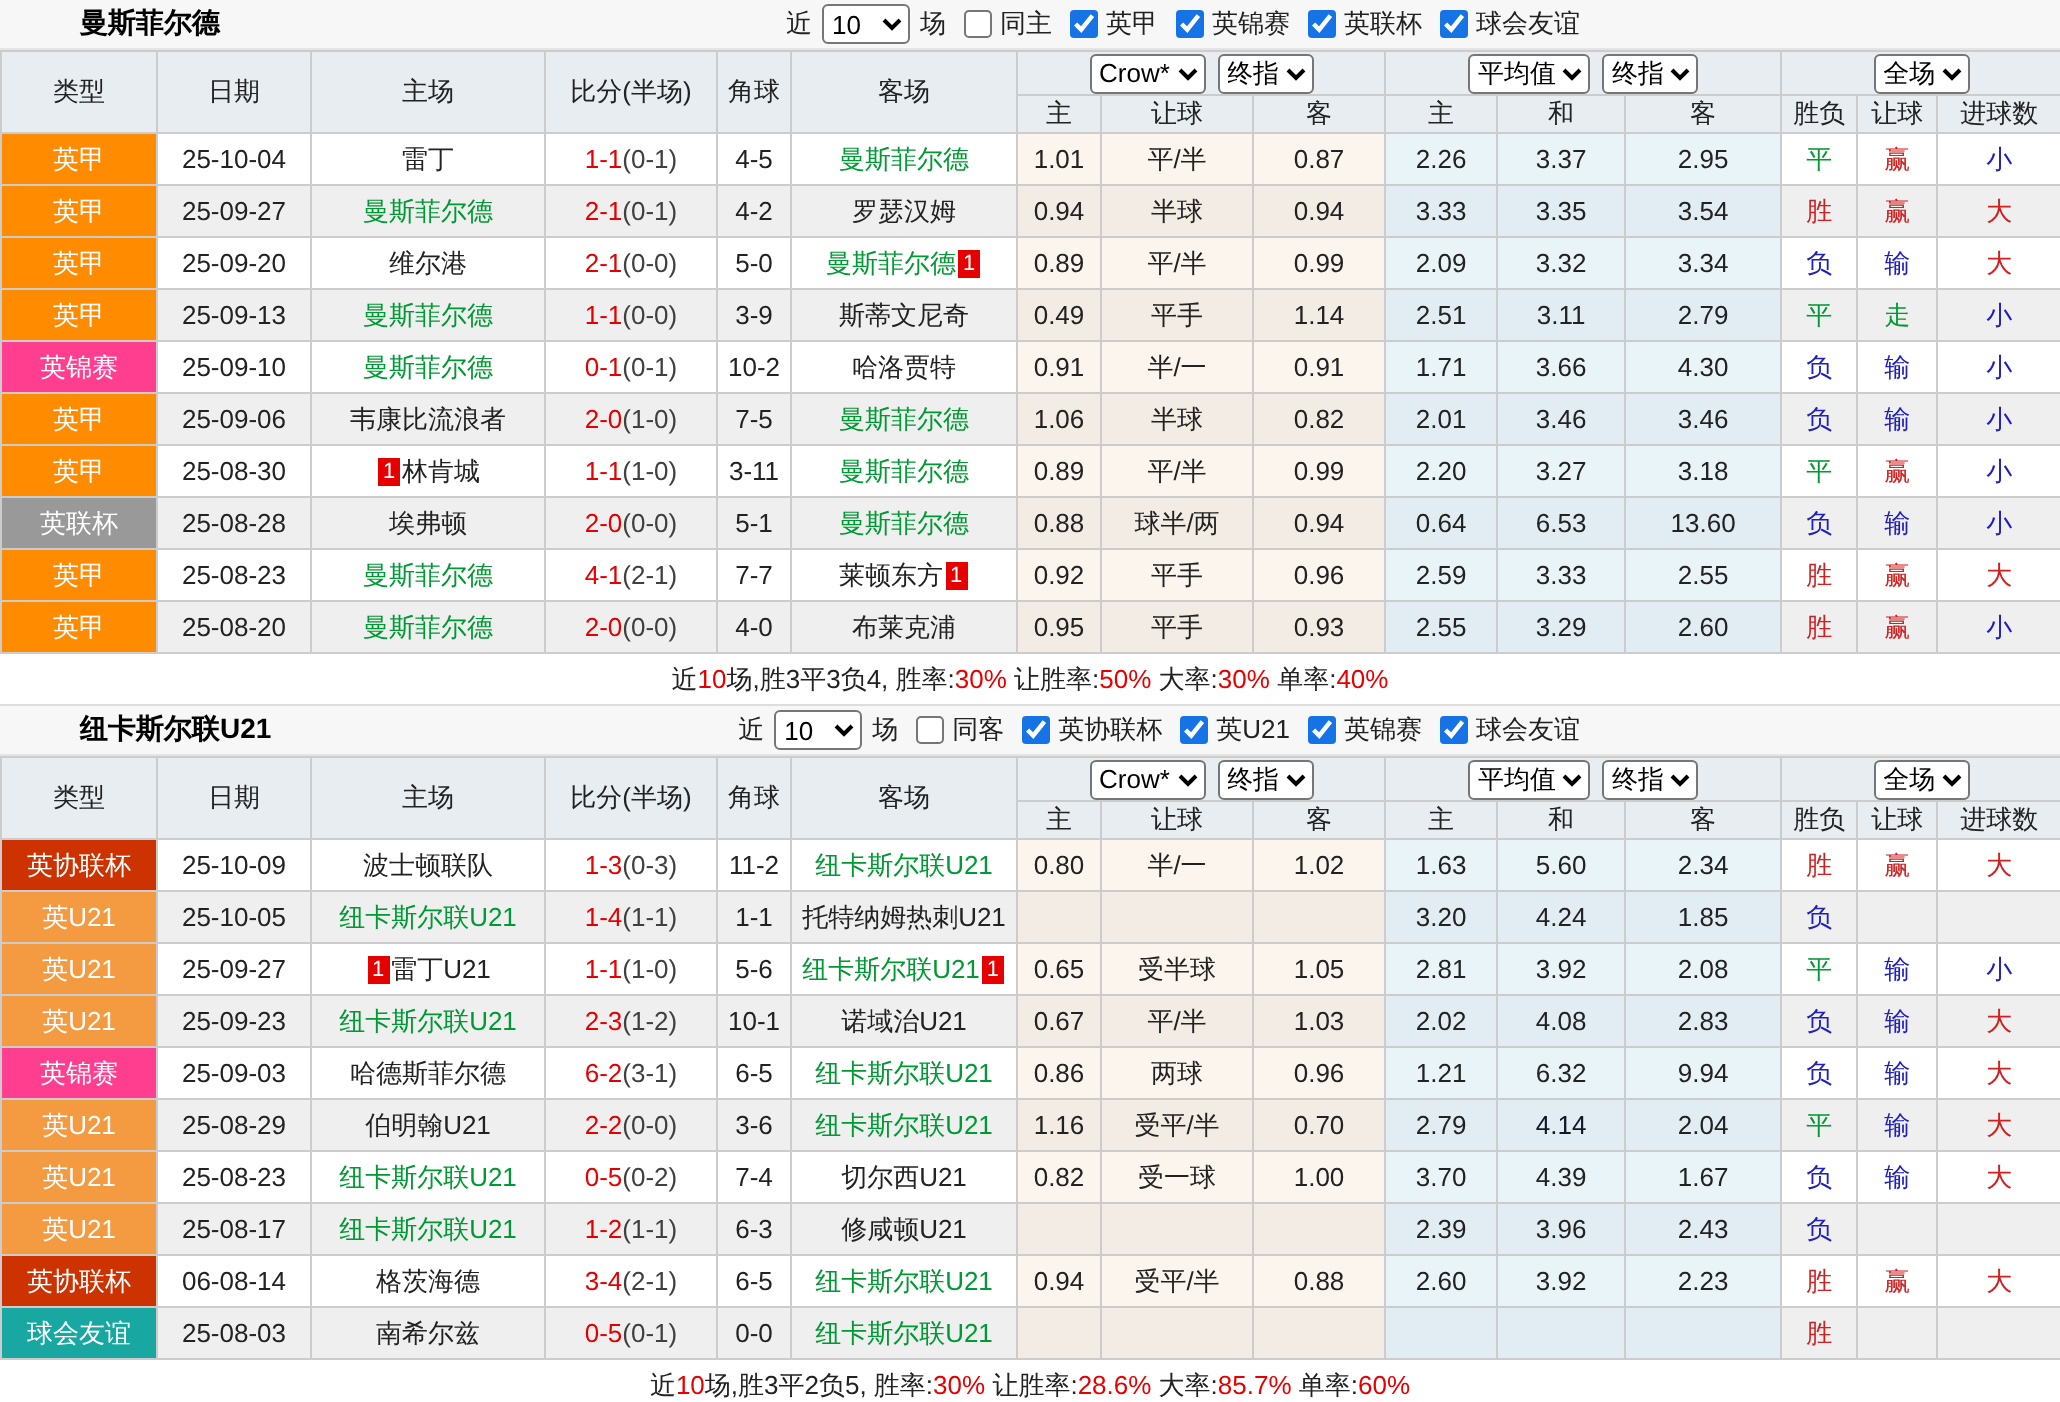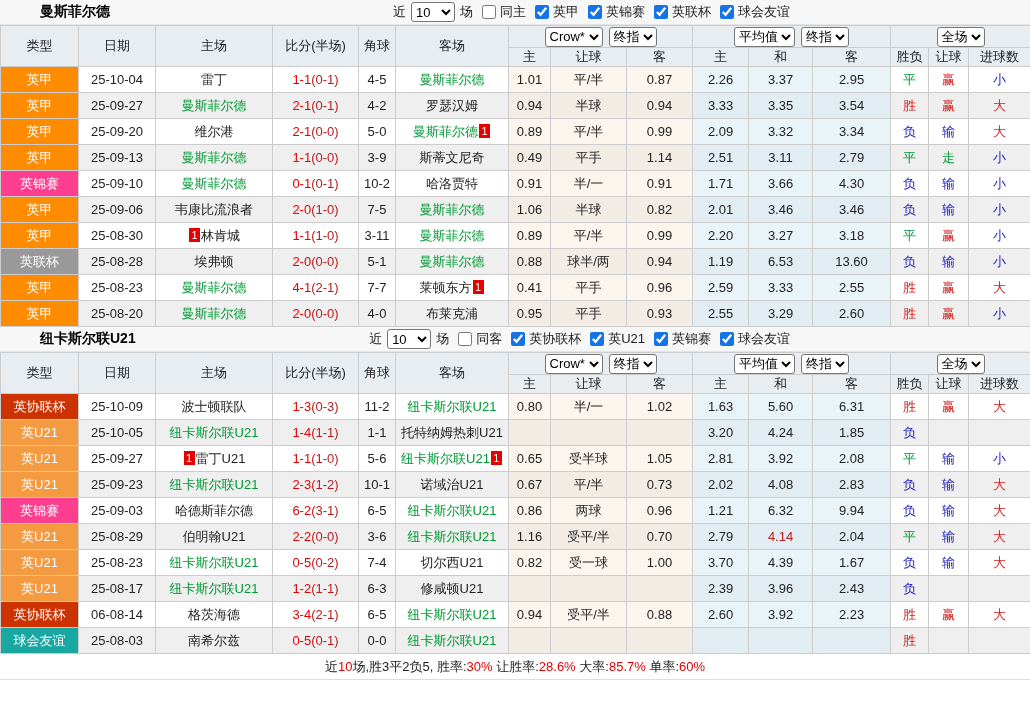--- a/index.html
+++ b/index.html
@@ -38,27 +38,27 @@
   tbody td{ height:26px; background:#fff; }
   tbody tr:nth-child(even) td{ background:#efefef; }
   td.crow{ background:#fcf5ed; }
   tbody tr:nth-child(even) td.crow{ background:#f3ece5; }
   td.avg{ background:#e9f4f9; }
   tbody tr:nth-child(even) td.avg{ background:#e1edf3; }
   td.league{ color:#fff; }
   .tn{ color:#222; cursor:pointer; }
   .tn.grn{ color:#009933; }
   .sf{ color:#e60000; }
-  .sh{ color:#b91c1c; }
+  .sh{ color:#404040; }
   .card{
     display:inline-block; background:#e60000; color:#fff;
     font-size:11px; line-height:14px; width:11px; height:14px;
     margin:0 1px; vertical-align:1px;
   }
-  .hl{ color:#b91c1c; }
+  .hl{ color:#0f172a; }
   .summary{
     height:26px; line-height:25px; text-align:center;
     background:#fff; border-bottom:1px solid #ddd; color:#222;
   }
   .summary .red{ color:#e60000; }
 </style>
 </head>
 <body>
 
 <div class="section">
@@ -251,35 +251,35 @@
         <tr>
           <td class="league" style="background: rgb(153, 153, 153);">英联杯</td>
           <td class="date">25-08-28</td>
           <td class="team"><span class="tn">埃弗顿</span></td>
           <td class="score"><span class="sf">2-0</span><span class="sh">(0-0)</span></td>
           <td class="corner">5-1</td>
           <td class="team"><span class="tn grn">曼斯菲尔德</span></td>
           <td class="crow">0.88</td>
           <td class="crow">球半/两</td>
           <td class="crow">0.94</td>
-          <td class="avg">1.19</td>
+          <td class="avg">0.64</td>
           <td class="avg">6.53</td>
           <td class="avg">13.60</td>
           <td class="res" style="color: rgb(32, 32, 192);">负</td>
           <td class="res" style="color: rgb(32, 32, 192);">输</td>
           <td class="res" style="color: rgb(32, 32, 192);">小</td>
         </tr>
         <tr>
           <td class="league" style="background: rgb(255, 140, 0);">英甲</td>
           <td class="date">25-08-23</td>
           <td class="team"><span class="tn grn">曼斯菲尔德</span></td>
           <td class="score"><span class="sf">4-1</span><span class="sh">(2-1)</span></td>
           <td class="corner">7-7</td>
           <td class="team"><span class="tn">莱顿东方</span><span class="card">1</span></td>
-          <td class="crow">0.41</td>
+          <td class="crow">0.92</td>
           <td class="crow">平手</td>
           <td class="crow">0.96</td>
           <td class="avg">2.59</td>
           <td class="avg">3.33</td>
           <td class="avg">2.55</td>
           <td class="res" style="color: rgb(208, 32, 32);">胜</td>
           <td class="res" style="color: rgb(208, 32, 32);">赢</td>
           <td class="res" style="color: rgb(208, 32, 32);">大</td>
         </tr>
         <tr>
@@ -294,20 +294,21 @@
           <td class="crow">0.93</td>
           <td class="avg">2.55</td>
           <td class="avg">3.29</td>
           <td class="avg">2.60</td>
           <td class="res" style="color: rgb(208, 32, 32);">胜</td>
           <td class="res" style="color: rgb(208, 32, 32);">赢</td>
           <td class="res" style="color: rgb(32, 32, 192);">小</td>
         </tr>
       </tbody>
   </table>
+  <div class="summary"><span>近</span><span class="red">10</span><span>场,胜3平3负4, 胜率:</span><span class="red">30%</span><span> 让胜率:</span><span class="red">50%</span><span> 大率:</span><span class="red">30%</span><span> 单率:</span><span class="red">40%</span></div>
 </div>
 
 <div class="section">
   <div class="titlebar">
     <div class="title">纽卡斯尔联U21</div>
     <div class="filters">
       <span>近</span>
       <select style="width:44px;"><option>10</option></select>
       <span>场</span>
       <input type="checkbox" style="">
@@ -376,21 +377,21 @@
           <td class="date">25-10-09</td>
           <td class="team"><span class="tn">波士顿联队</span></td>
           <td class="score"><span class="sf">1-3</span><span class="sh">(0-3)</span></td>
           <td class="corner">11-2</td>
           <td class="team"><span class="tn grn">纽卡斯尔联U21</span></td>
           <td class="crow">0.80</td>
           <td class="crow">半/一</td>
           <td class="crow">1.02</td>
           <td class="avg">1.63</td>
           <td class="avg">5.60</td>
-          <td class="avg">6.31</td>
+          <td class="avg">2.34</td>
           <td class="res" style="color: rgb(208, 32, 32);">胜</td>
           <td class="res" style="color: rgb(208, 32, 32);">赢</td>
           <td class="res" style="color: rgb(208, 32, 32);">大</td>
         </tr>
         <tr>
           <td class="league" style="background: rgb(244, 155, 66);">英U21</td>
           <td class="date">25-10-05</td>
           <td class="team"><span class="tn grn">纽卡斯尔联U21</span></td>
           <td class="score"><span class="sf">1-4</span><span class="sh">(1-1)</span></td>
           <td class="corner">1-1</td>
@@ -424,21 +425,21 @@
         </tr>
         <tr>
           <td class="league" style="background: rgb(244, 155, 66);">英U21</td>
           <td class="date">25-09-23</td>
           <td class="team"><span class="tn grn">纽卡斯尔联U21</span></td>
           <td class="score"><span class="sf">2-3</span><span class="sh">(1-2)</span></td>
           <td class="corner">10-1</td>
           <td class="team"><span class="tn">诺域治U21</span></td>
           <td class="crow">0.67</td>
           <td class="crow">平/半</td>
-          <td class="crow">0.73</td>
+          <td class="crow">1.03</td>
           <td class="avg">2.02</td>
           <td class="avg">4.08</td>
           <td class="avg">2.83</td>
           <td class="res" style="color: rgb(32, 32, 192);">负</td>
           <td class="res" style="color: rgb(32, 32, 192);">输</td>
           <td class="res" style="color: rgb(208, 32, 32);">大</td>
         </tr>
         <tr>
           <td class="league" style="background: rgb(255, 62, 143);">英锦赛</td>
           <td class="date">25-09-03</td>

